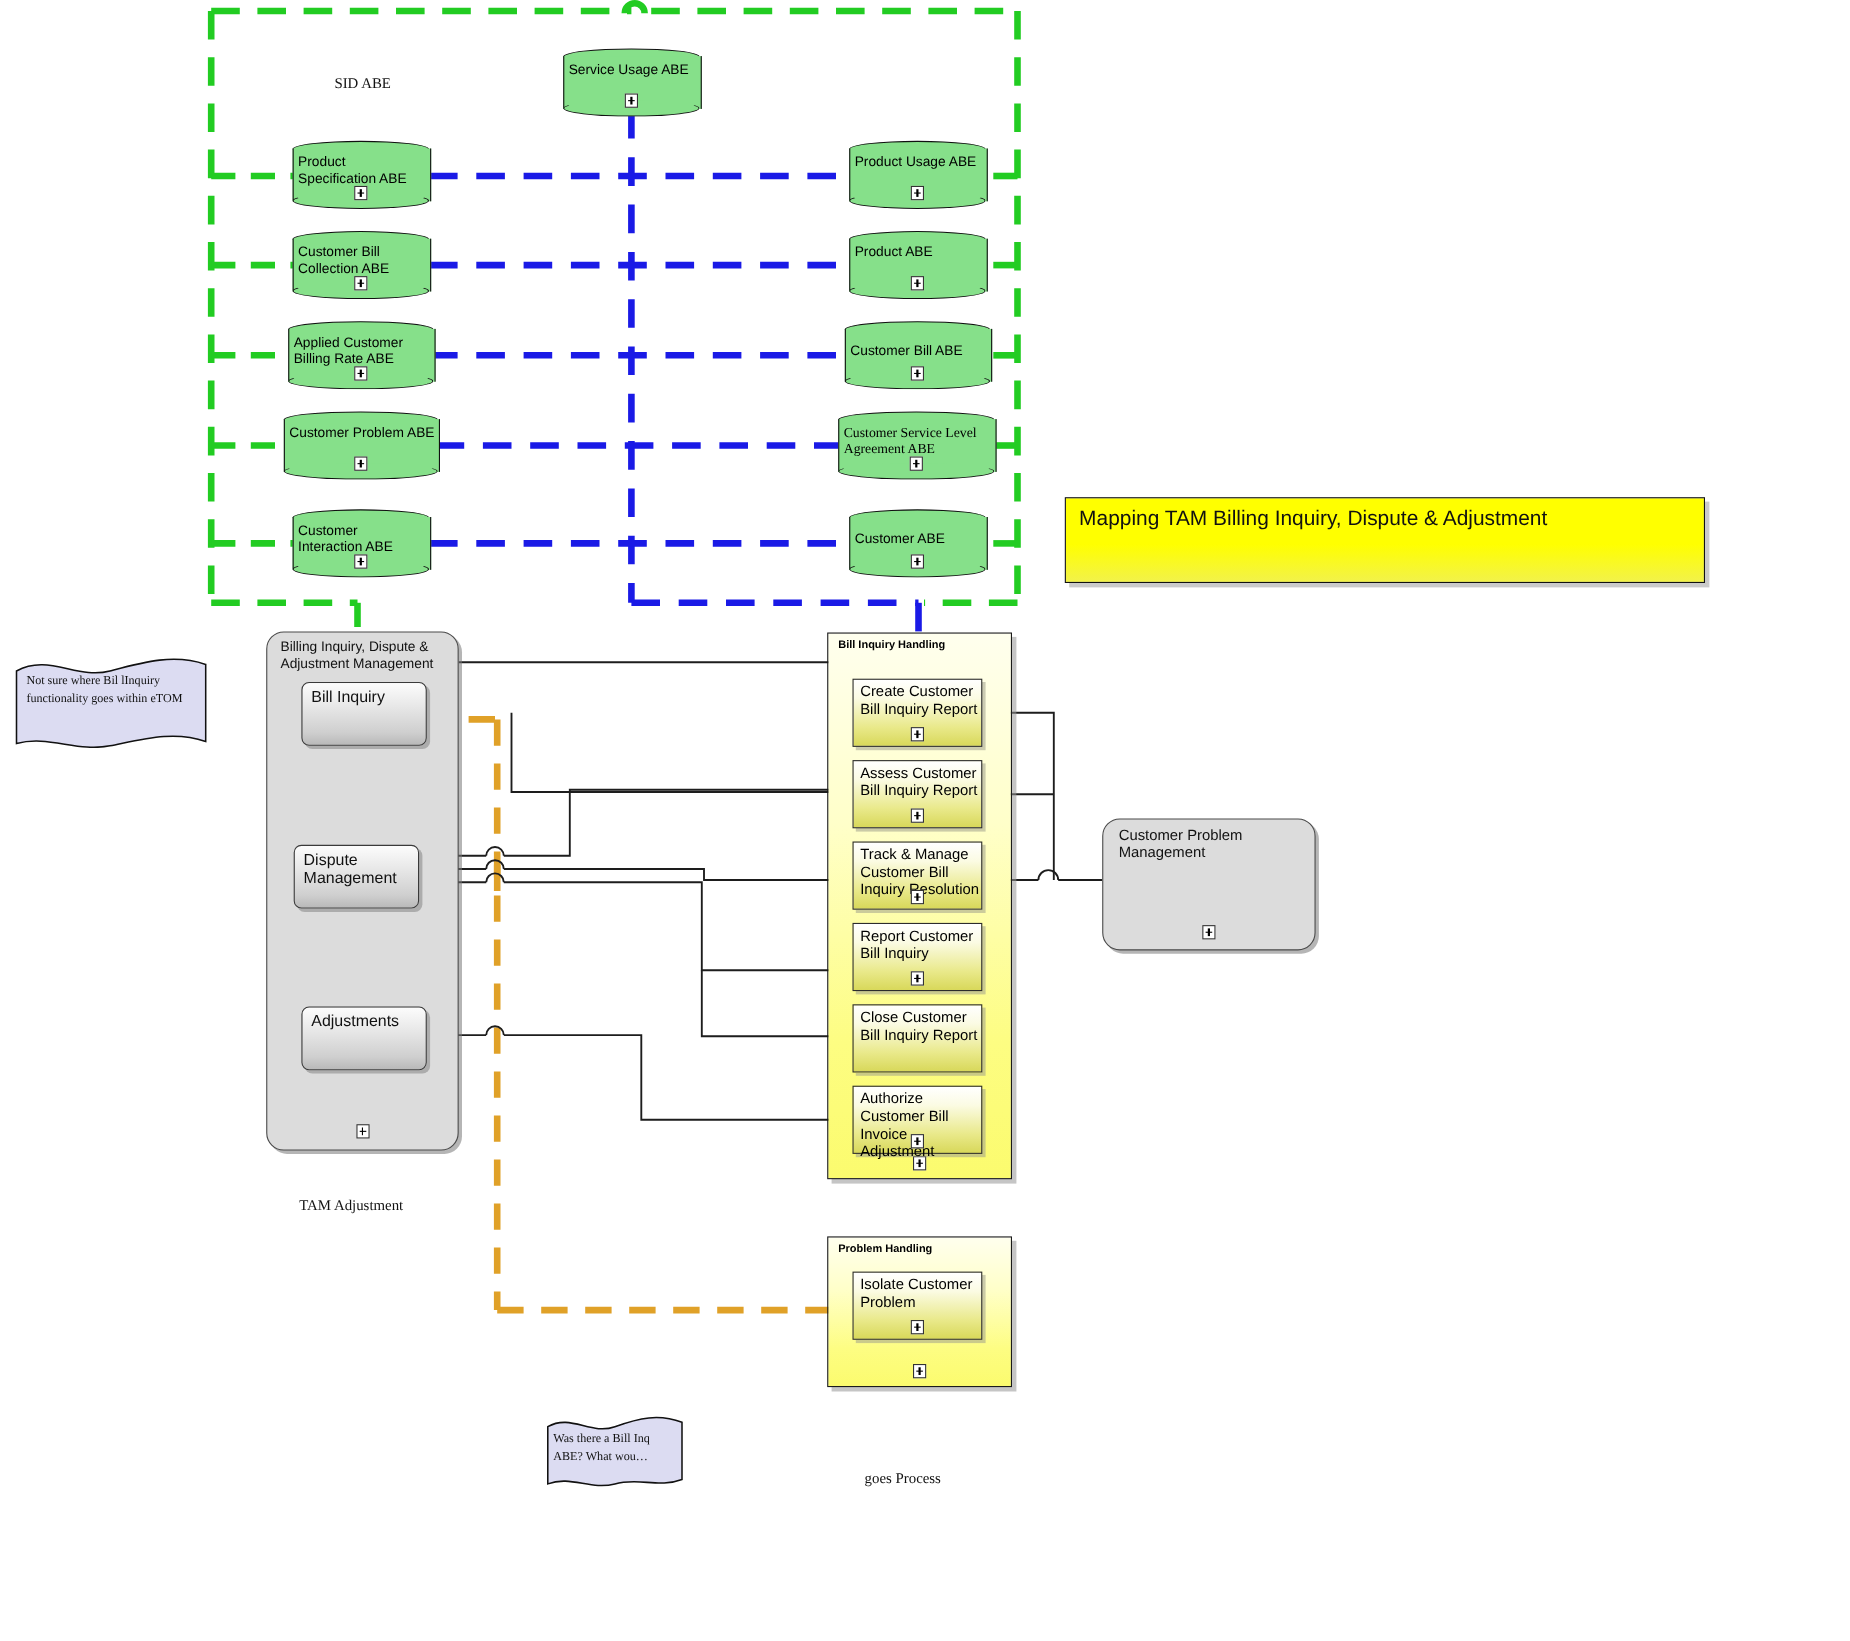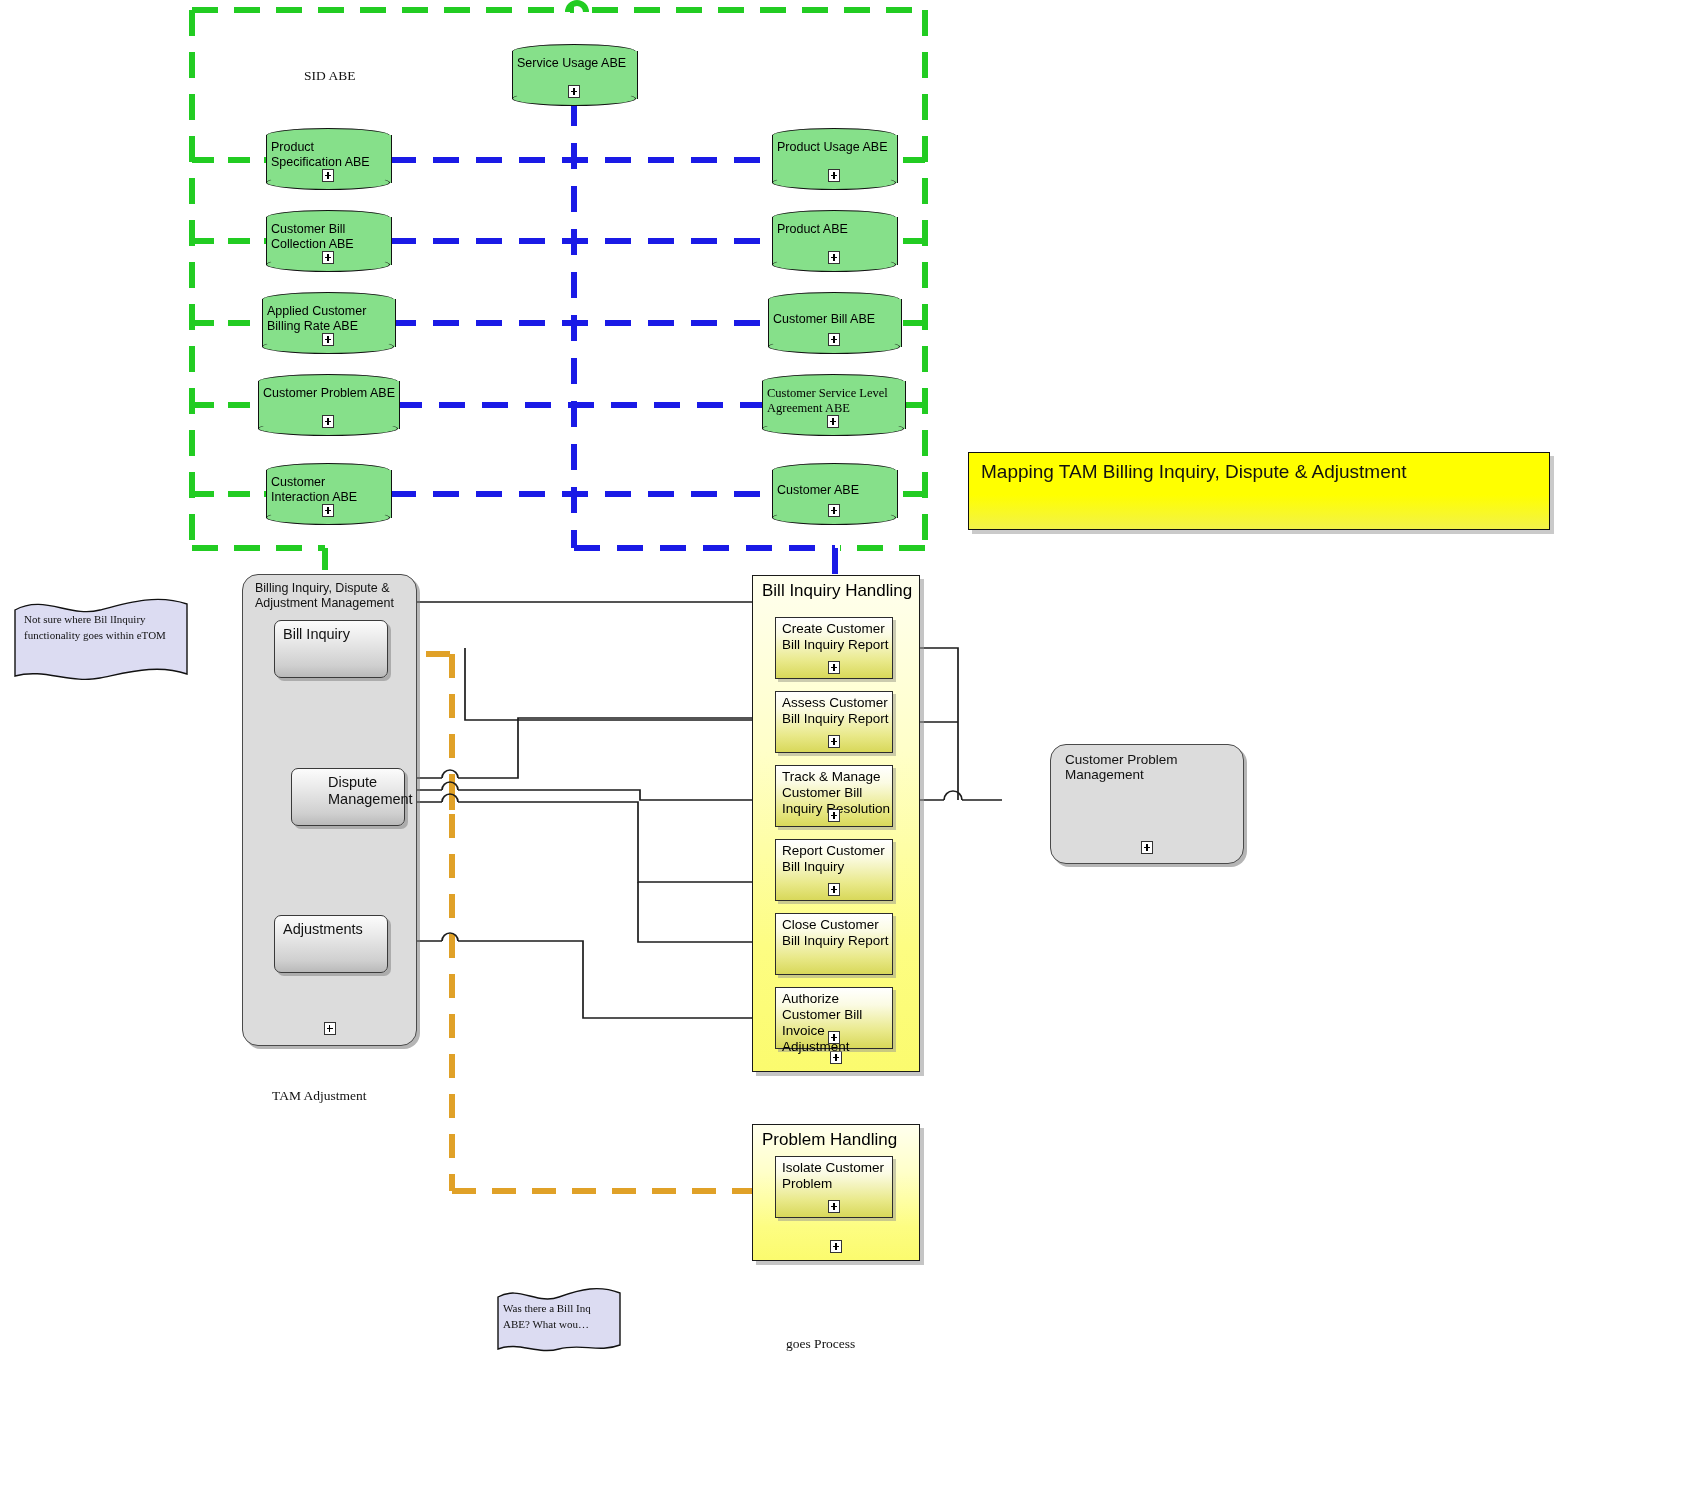--- a/index.html
+++ b/index.html
@@ -39,21 +39,21 @@
   
   .gbox{position:absolute;border:1.3px solid #3a3a3a;border-radius:7px;
         background:linear-gradient(to bottom,#fcfcfc 0%,#e9e9e9 35%,#cfcfcf 80%,#b9b9b9 100%);
         box-shadow:3px 3px 0 rgba(140,140,140,.6);box-sizing:border-box;}
   .gbox .t{font-size:14.5px;line-height:17px;color:#111;padding:5px 0 0 8px;}
 
   
   .panel-yel{border:1.6px solid #1a1a1a;
              background:linear-gradient(to bottom,#ffffee 0%,#ffffc9 35%,#fdfd82 75%,#fbfb6e 100%);
              box-shadow:4px 4px 0 rgba(150,150,150,.55);box-sizing:border-box;}
-  .panel-yel > .ttl{font-size:17px;font-weight:normal;color:#000;padding:5px 0 0 9px;}
+  .panel-yel > .ttl{font-size:10px;font-weight:bold;color:#000;padding:5px 0 0 9px;}
 
   .ybox{position:absolute;border:1.3px solid #2c2c2c;box-sizing:border-box;
         background:linear-gradient(to bottom,#ffffff 0%,#fbfbe3 28%,#e9e98a 72%,#d8d85a 100%);
         box-shadow:3px 3px 0 rgba(160,160,140,.55);}
   .ybox .t{font-size:13.5px;line-height:16px;color:#000;padding:3px 0 0 6px;}
   .ybox .plus{position:absolute;left:50%;margin-left:-6px;}
 
   
   .note{position:absolute;z-index:5;}
   .note .txt{position:absolute;left:12px;top:20px;width:150px;
@@ -257,21 +257,21 @@
 
   <div class="node panel-gray" style="left:242px;top:574px;width:175px;height:472px;">
     <div class="ttl" style="padding-left:12px;">Billing Inquiry, Dispute &amp; Adjustment Management</div>
     <div class="plus" style="position:absolute;left:50%;margin-left:-6px;bottom:10px;"></div>
   </div>
 
   <div class="gbox" style="left:274px;top:620px;width:114px;height:58px;z-index:5;">
     <div class="t">Bill Inquiry</div>
   </div>
 
-  <div class="gbox" style="left:291px;top:768px;width:114px;height:58px;z-index:5;padding-left:28px;">
+  <div class="gbox" style="left:267px;top:768px;width:114px;height:58px;z-index:5;">
     <div class="t">Dispute Management</div>
   </div>
 
   <div class="gbox" style="left:274px;top:915px;width:114px;height:58px;z-index:5;">
     <div class="t">Adjustments</div>
   </div>
 
   <div class="flabel serif" style="left:272px;top:1088px;font-size:13.5px;">TAM Adjustment</div>
 
   <div class="node panel-yel" style="left:752px;top:575px;width:168px;height:497px;">
@@ -301,21 +301,21 @@
 
   <div class="ybox" style="left:775px;top:913px;width:118px;height:62px;z-index:5;">
     <div class="t">Close Customer Bill Inquiry Report</div>
   </div>
 
   <div class="ybox" style="left:775px;top:987px;width:118px;height:62px;z-index:5;">
     <div class="t">Authorize Customer Bill Invoice Adjustment</div>
     <div class="plus" style="bottom:4px;"></div>
   </div>
 
-  <div class="node panel-gray" style="left:1002px;top:744px;width:194px;height:120px;margin-left:48px;">
+  <div class="node panel-gray" style="left:1002px;top:744px;width:194px;height:120px;">
     <div class="ttl" style="padding-left:14px;padding-top:7px;font-size:13.5px;">Customer Problem Management</div>
     <div class="plus" style="position:absolute;left:50%;margin-left:-6px;bottom:9px;"></div>
   </div>
 
   <div class="node panel-yel" style="left:752px;top:1124px;width:168px;height:137px;">
     <div class="ttl">Problem Handling</div>
     <div class="plus" style="position:absolute;left:50%;margin-left:-6px;bottom:7px;"></div>
   </div>
 
   <div class="ybox" style="left:775px;top:1156px;width:118px;height:62px;z-index:5;">

